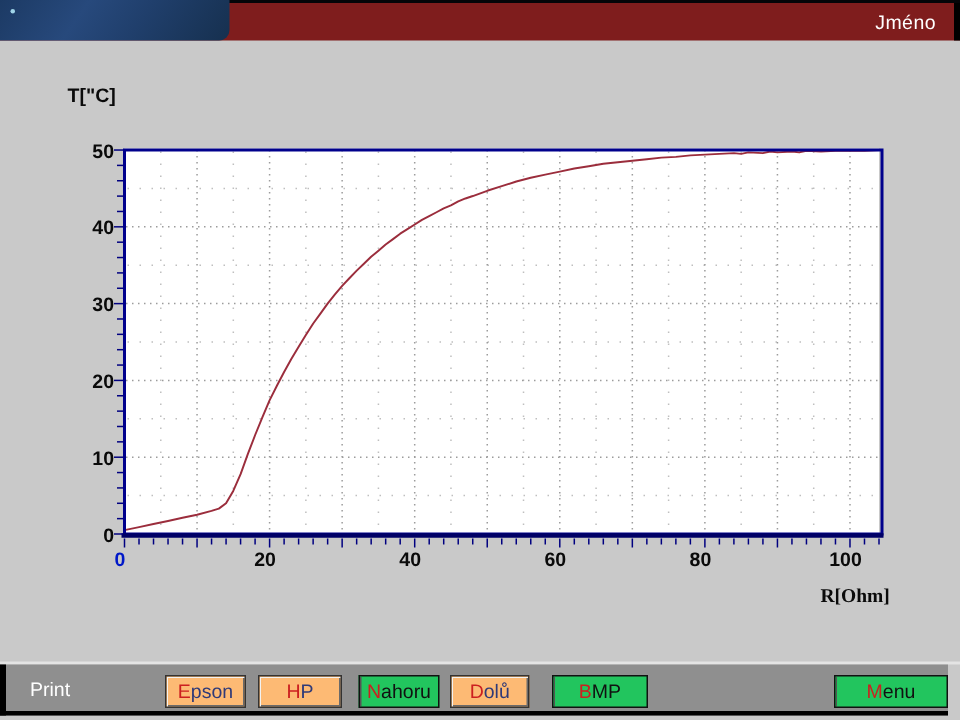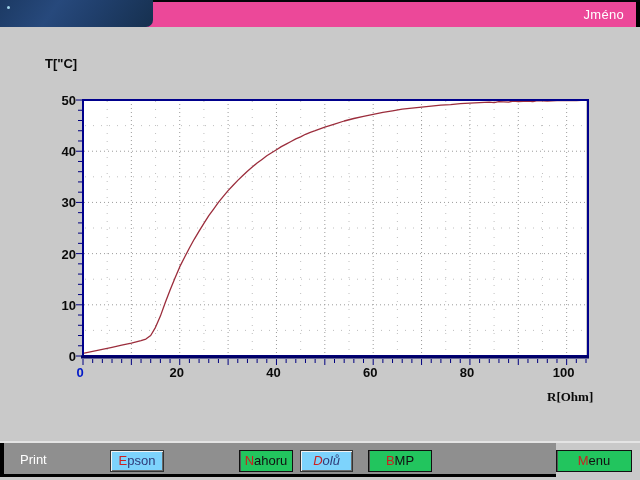--- a/index.html
+++ b/index.html
@@ -1,50 +1,50 @@
 <!DOCTYPE html>
 <html><head>
 <meta charset="utf-8">
 <style>
   html,body{margin:0;padding:0;}
   body{width:640px;height:480px;position:relative;overflow:hidden;
        background:#C9C9C9;font-family:"Liberation Sans",sans-serif;}
 
   
   .top-edge{position:absolute;left:0;top:0;width:640px;height:2px;background:#050508;z-index:3;}
-  .titlebar{position:absolute;left:0;top:2px;width:636px;height:25px;background:#ec4899;
+  .titlebar{position:absolute;left:0;top:2px;width:636px;height:25px;background:#7f1d1d;
             border-right:4px solid #000;z-index:2;display:flex;align-items:center;justify-content:flex-end;}
   .titlebar .title{color:#FFFFFF;font-size:13px;padding-right:12px;letter-spacing:0.3px;}
   .app-logo{position:absolute;left:0;top:0;width:153px;height:27px;z-index:4;
             background:linear-gradient(125deg,#1c3a64 0%,#27497c 35%,#203f6c 60%,#16304f 100%);
             border-radius:0 0 7px 0;}
   .app-logo .dot{position:absolute;left:7px;top:6px;width:3px;height:3px;background:#9fd4e8;border-radius:50%;}
 
   
   #chart-svg{position:absolute;left:0;top:0;z-index:1;}
   .axis-title{position:absolute;font-size:13px;font-weight:bold;color:#0A0A0A;z-index:2;}
   .ylabel{left:45px;top:56px;}
   .xlabel{left:547px;top:389px;font-family:Liberation Serif, serif;}
 
   
   .footer-sep{position:absolute;left:0;top:441px;width:640px;height:2px;background:#E4E4E4;z-index:2;}
-  .footer{position:absolute;left:0;top:443px;width:556px;height:34px;background:#8F8F8F;
+  .footer{position:absolute;left:0;top:443px;width:632px;height:34px;background:#8F8F8F;
           border-left:4px solid #000;border-bottom:3px solid #000;box-sizing:border-box;z-index:2;padding-left:24px;}
   .print-label{position:absolute;left:16px;top:9px;color:#FFFFFF;font-size:13px;}
   .btn{position:absolute;top:7px;height:22px;box-sizing:border-box;font-size:13px;
        line-height:20px;text-align:center;cursor:pointer;display:block;}
   .btn::first-letter{color:#CC2020;}
-  .btn-gray{background:#7dd3fc;color:#2F3A78;border:1px solid #333;
+  .btn-gray{background:#fdba74;color:#2F3A78;border:1px solid #333;
             box-shadow:inset 1px 1px 0 #F2F2F2,inset -1px -1px 0 #6A6A6A;}
   .btn-white{background:#22c55e;color:#111;border:1px solid #111;
              box-shadow:inset 1px 0 0 #555;}
   #btn-epson {left:106px;width:54px;}
   #btn-hp    {left:168px;width:56px;}
   #btn-nahoru{left:235px;width:54px;}
-  #btn-dolu  {left:296px;width:53px;font-style:italic;}
+  #btn-dolu  {left:296px;width:53px;}
   #btn-bmp   {left:364px;width:64px;}
   #btn-menu  {left:552px;width:76px;}
 </style>
 </head>
 <body>
 
 <div class="top-edge"></div>
 <div class="titlebar">
   <span class="title">Jméno</span>
 </div>
@@ -178,17 +178,18 @@
     <text x="76" y="156.2191235059761" text-anchor="end" font-size="13px" font-weight="bold" font-family="&quot;Liberation Sans&quot;,sans-serif" fill="#0A0A0A">40</text>
     <text x="76" y="105.02390438247014" text-anchor="end" font-size="13px" font-weight="bold" font-family="&quot;Liberation Sans&quot;,sans-serif" fill="#0A0A0A">50</text>
   </svg>
 <div class="axis-title ylabel">T["C]</div>
 <div class="axis-title xlabel">R[Ohm]</div>
 
 <div class="footer-sep"></div>
 <div class="footer">
   <span class="print-label">Print</span>
   <div class="btn btn-gray" id="btn-epson">Epson</div>
+  <div class="btn btn-gray" id="btn-hp">HP</div>
   <div class="btn btn-white" id="btn-nahoru">Nahoru</div>
   <div class="btn btn-gray" id="btn-dolu">Dolů</div>
   <div class="btn btn-white" id="btn-bmp">BMP</div>
   <div class="btn btn-white" id="btn-menu">Menu</div>
 </div>
 
 </body></html>

